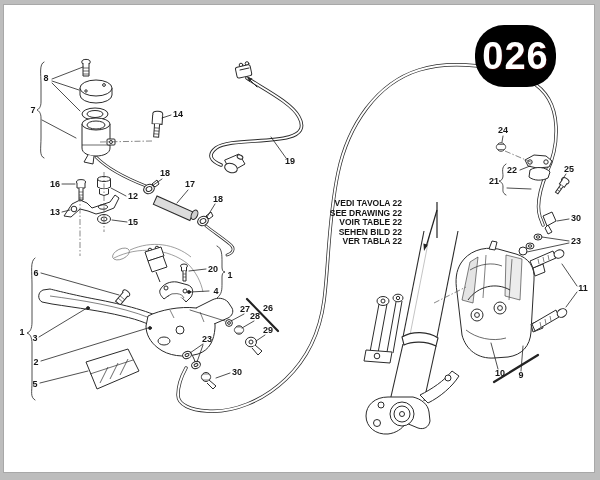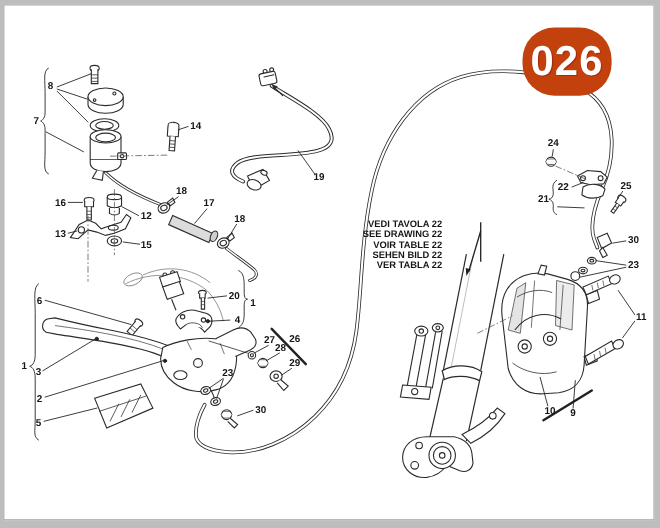--- a/index.html
+++ b/index.html
@@ -17,21 +17,21 @@
   svg text.callout{
     font:700 9px "Liberation Sans", sans-serif;
     fill:#161616;text-anchor:middle;
   }
   svg text.note{
     font:700 8.5px "Liberation Sans", sans-serif;
     fill:#161616;text-anchor:end;
   }
   .badge{
     position:absolute;left:475px;top:25px;width:81px;height:62px;
-    background:#c2410c;color:#ffffff;
+    background:#000000;color:#ffffff;
     display:flex;align-items:center;justify-content:center;
     font:700 38px "Liberation Sans", sans-serif;
     letter-spacing:1px;
     text-shadow:1px 1px 0 rgba(120,0,0,.35);
     border-radius:29px;
   }
 </style>
 </head>
 <body>
 

